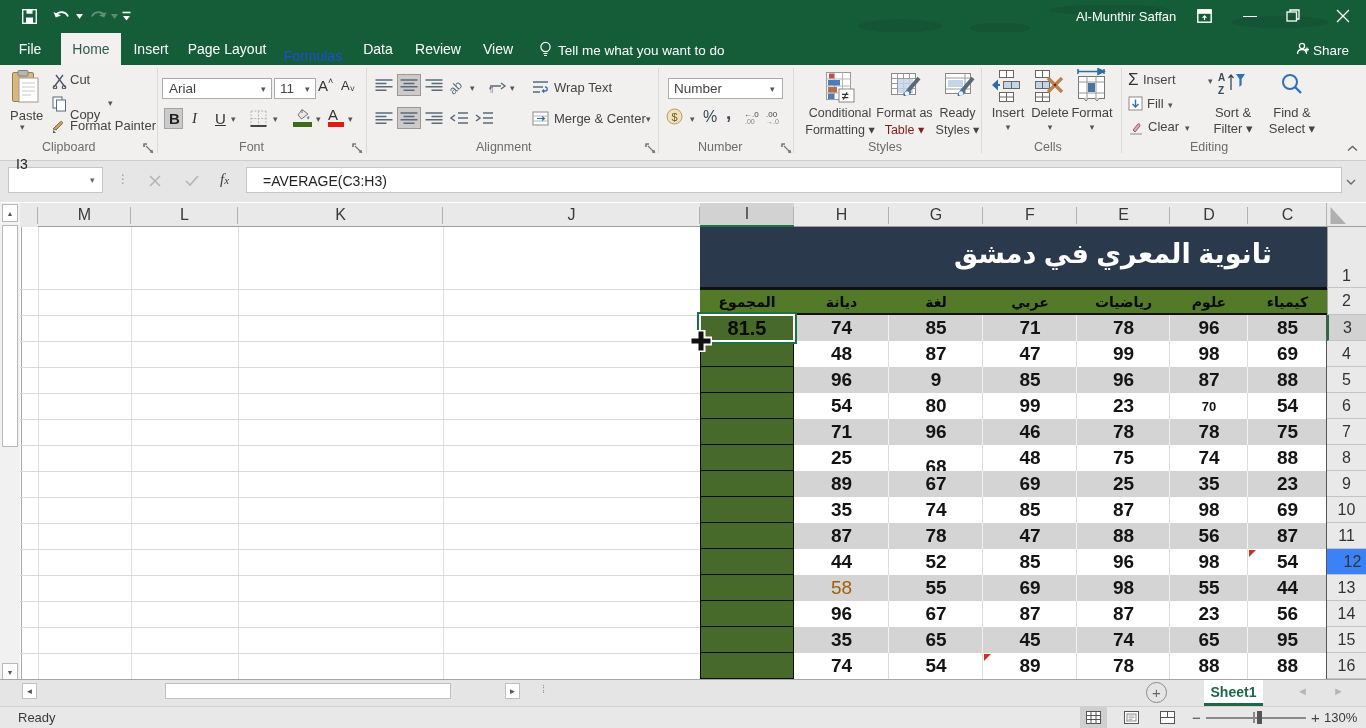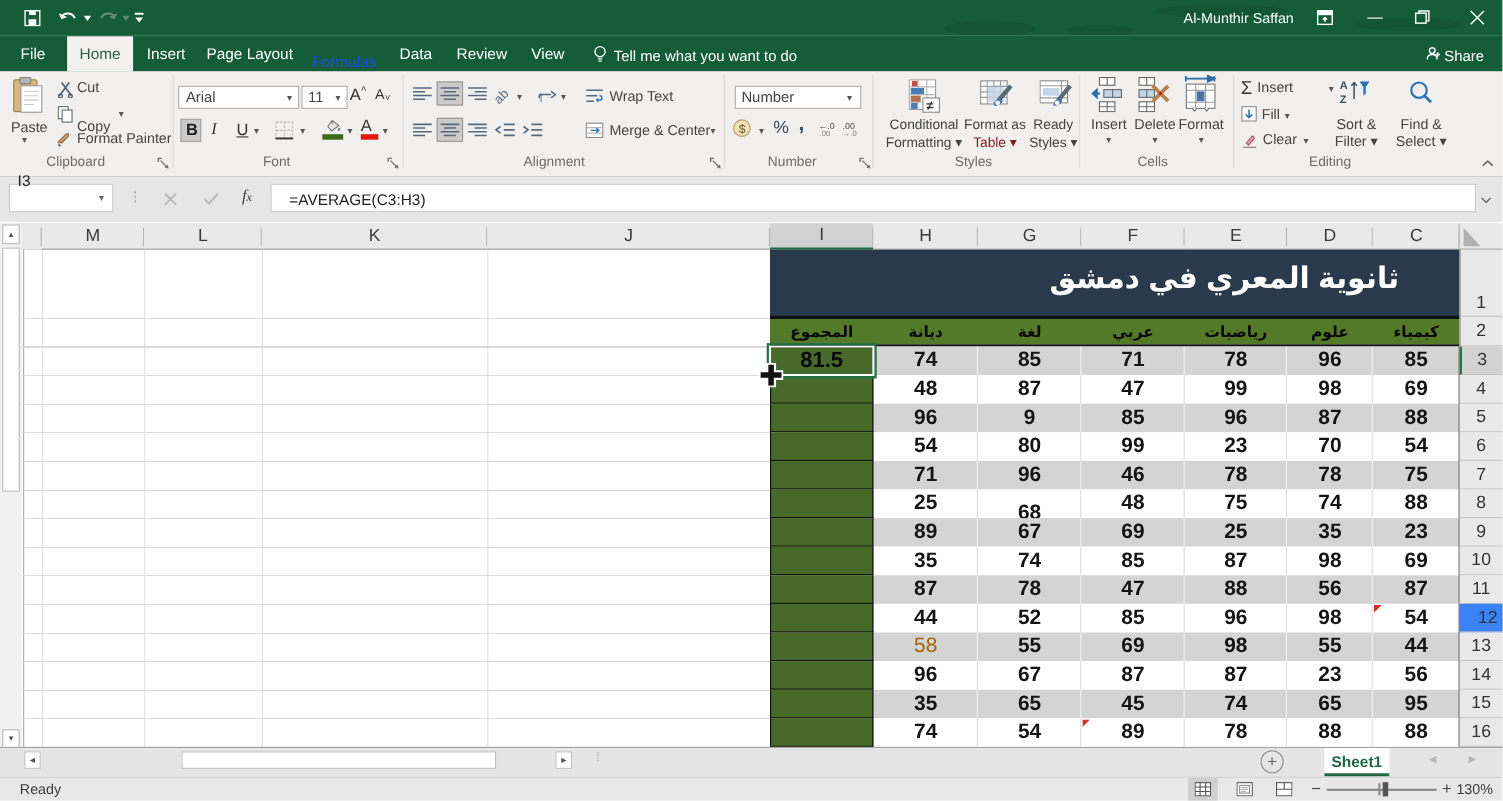--- a/index.html
+++ b/index.html
@@ -437,21 +437,21 @@
 <div class="ab" style="left:794px;top:393px;width:533px;height:26px;background:#ffffff"></div>
 <div class="ab" style="left:888px;top:393px;width:1px;height:26px;background:#dcdcdc"></div>
 <div class="ab" style="left:982px;top:393px;width:1px;height:26px;background:#dcdcdc"></div>
 <div class="ab" style="left:1076px;top:393px;width:1px;height:26px;background:#dcdcdc"></div>
 <div class="ab" style="left:1169px;top:393px;width:1px;height:26px;background:#dcdcdc"></div>
 <div class="ab" style="left:1247px;top:393px;width:1px;height:26px;background:#dcdcdc"></div>
 <div class="ab ctr" style="left:794px;top:393px;width:95px;height:26px;font-size:19px;font-weight:bold;color:#141414">54</div>
 <div class="ab ctr" style="left:889px;top:393px;width:94px;height:26px;font-size:19px;font-weight:bold;color:#141414">80</div>
 <div class="ab ctr" style="left:983px;top:393px;width:94px;height:26px;font-size:19px;font-weight:bold;color:#141414">99</div>
 <div class="ab ctr" style="left:1077px;top:393px;width:93px;height:26px;font-size:19px;font-weight:bold;color:#141414">23</div>
-<div class="ab ctr" style="left:1170px;top:393px;width:78px;height:26px;font-size:19px;font-weight:bold;color:#141414">70</div>
+<div class="ab ctr" style="left:1170px;top:393px;width:78px;height:26px;font-size:13px;font-weight:bold;color:#141414">70</div>
 <div class="ab ctr" style="left:1248px;top:393px;width:79px;height:26px;font-size:19px;font-weight:bold;color:#141414">54</div>
 <div class="ab" style="left:700px;top:393px;width:94px;height:26px;background:#47692a;border:1.5px solid #0d0d0d;border-top:none"></div>
 <div class="ab" style="left:794px;top:419px;width:533px;height:26px;background:#d4d4d4"></div>
 <div class="ab" style="left:888px;top:419px;width:1px;height:26px;background:#f2f2f2"></div>
 <div class="ab" style="left:982px;top:419px;width:1px;height:26px;background:#f2f2f2"></div>
 <div class="ab" style="left:1076px;top:419px;width:1px;height:26px;background:#f2f2f2"></div>
 <div class="ab" style="left:1169px;top:419px;width:1px;height:26px;background:#f2f2f2"></div>
 <div class="ab" style="left:1247px;top:419px;width:1px;height:26px;background:#f2f2f2"></div>
 <div class="ab ctr" style="left:794px;top:419px;width:95px;height:26px;font-size:19px;font-weight:bold;color:#141414">71</div>
 <div class="ab ctr" style="left:889px;top:419px;width:94px;height:26px;font-size:19px;font-weight:bold;color:#141414">96</div>

